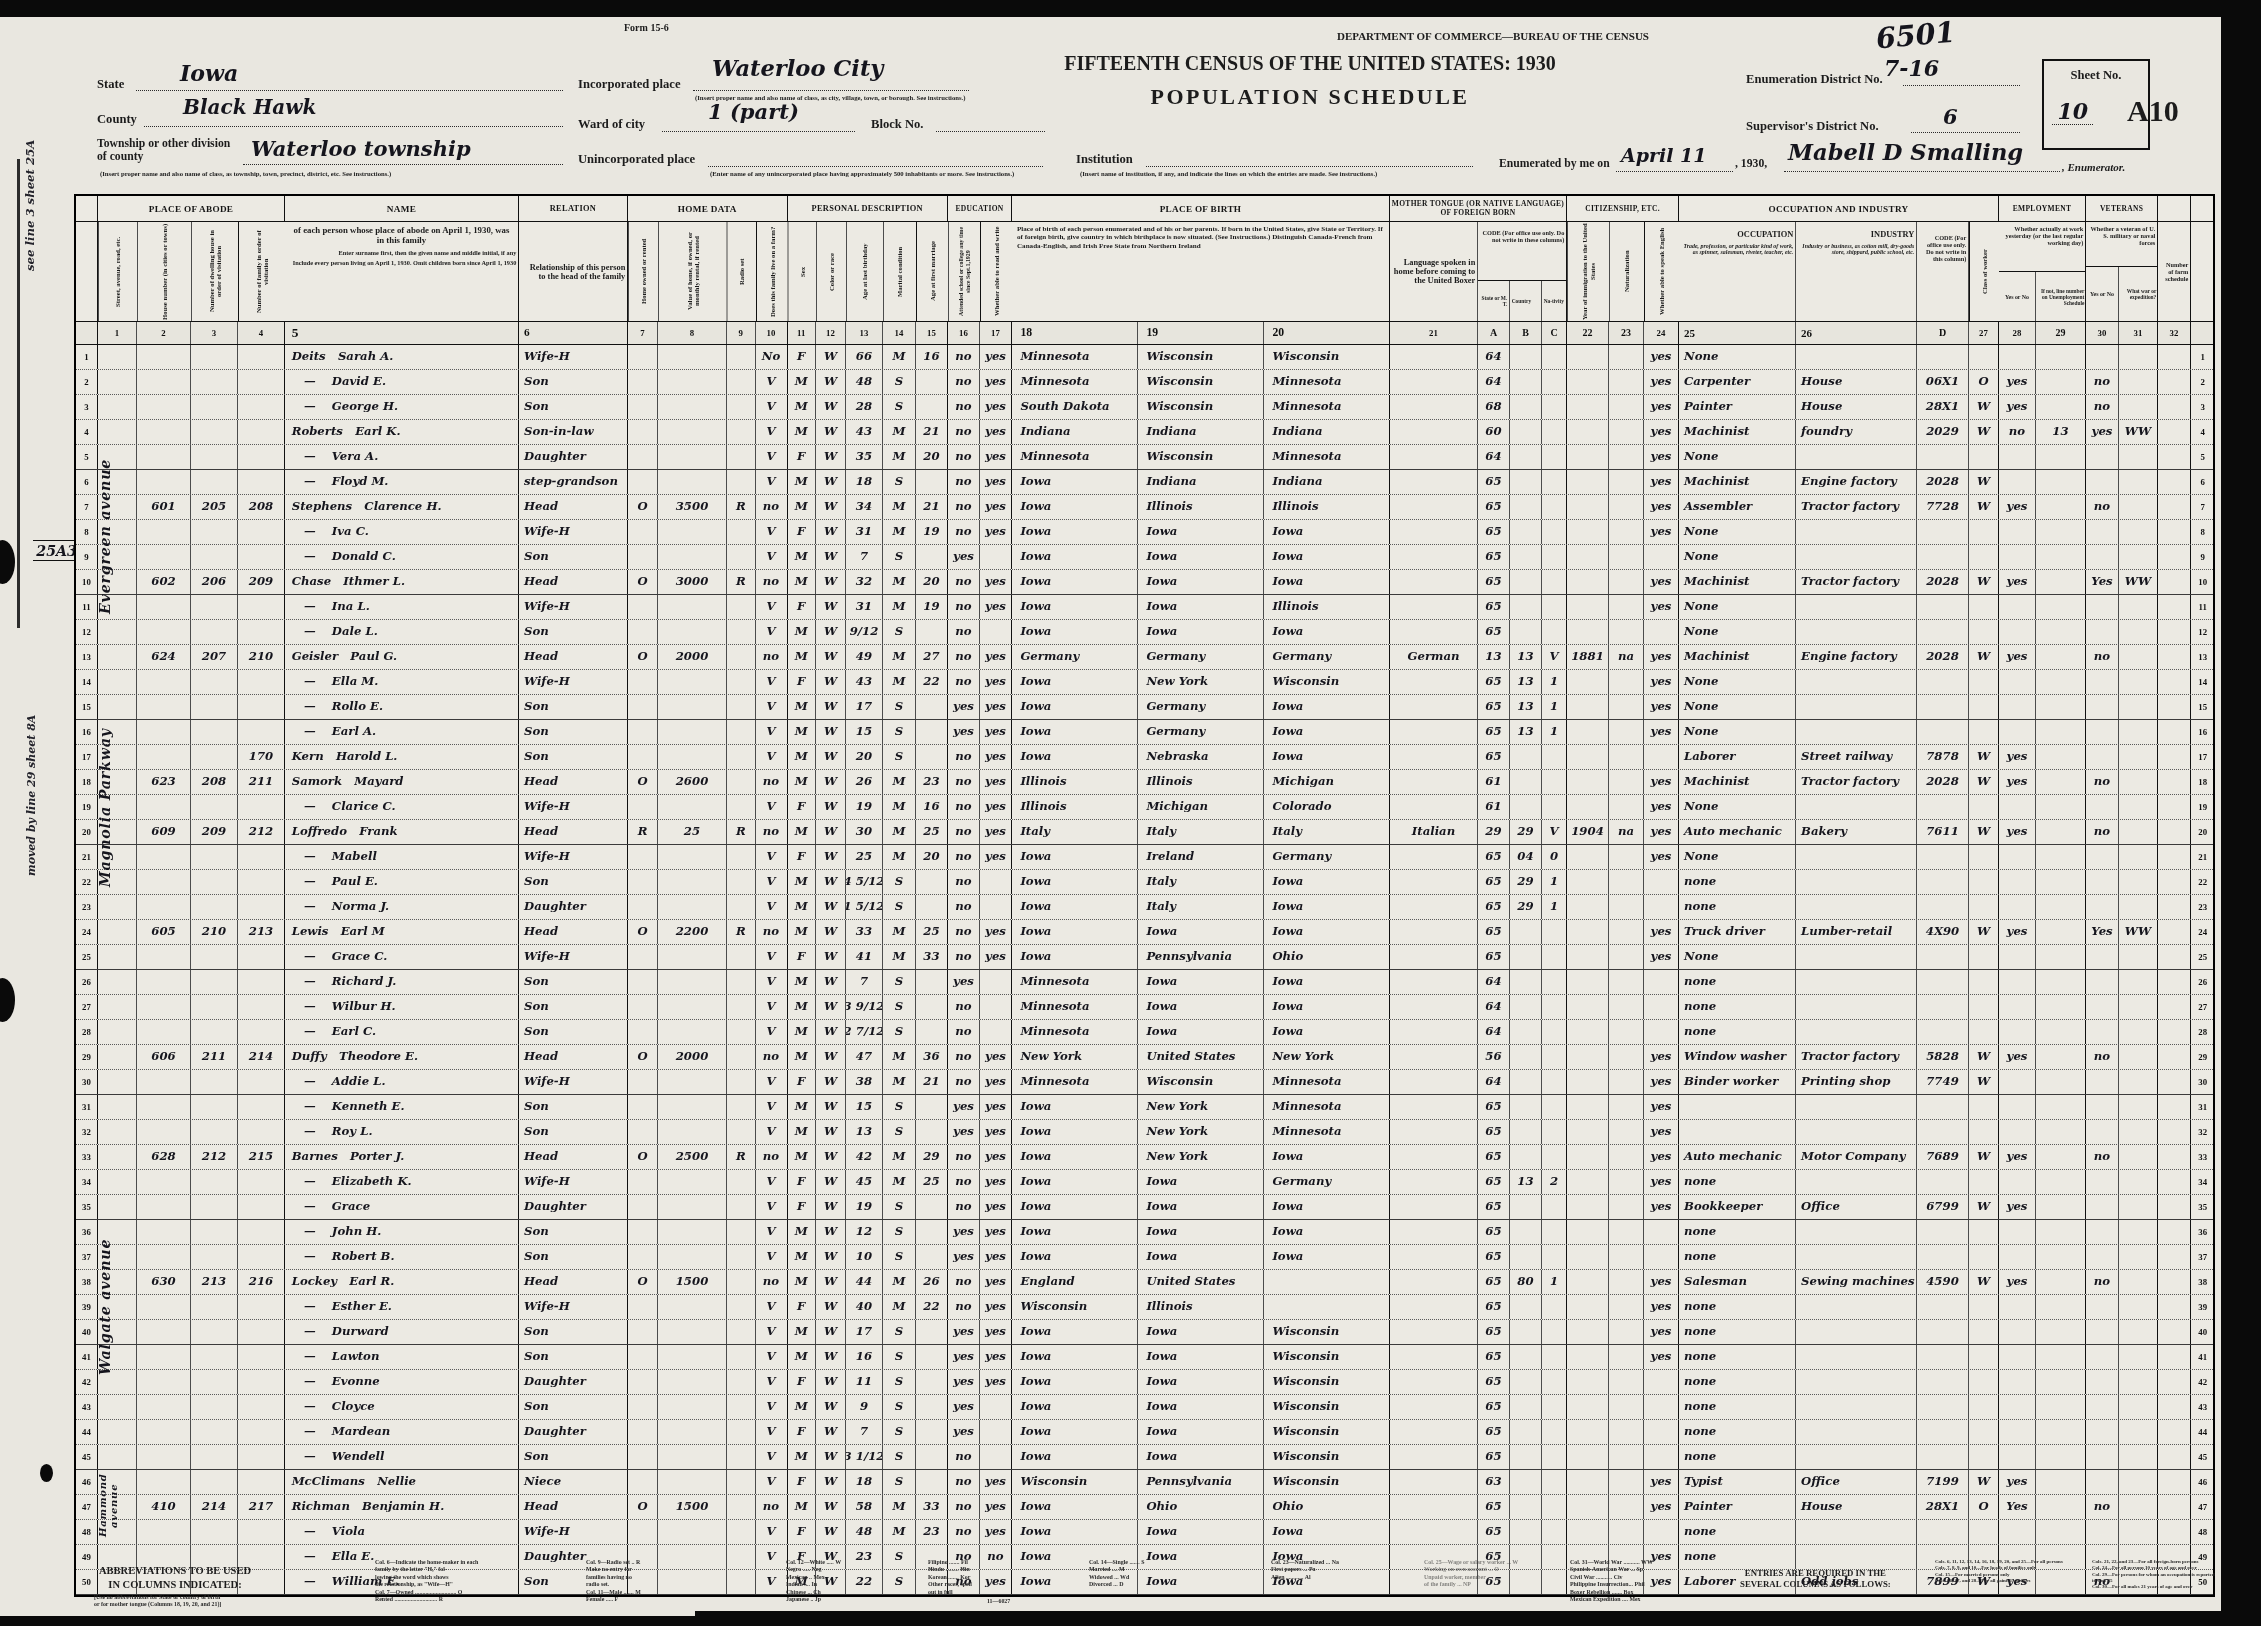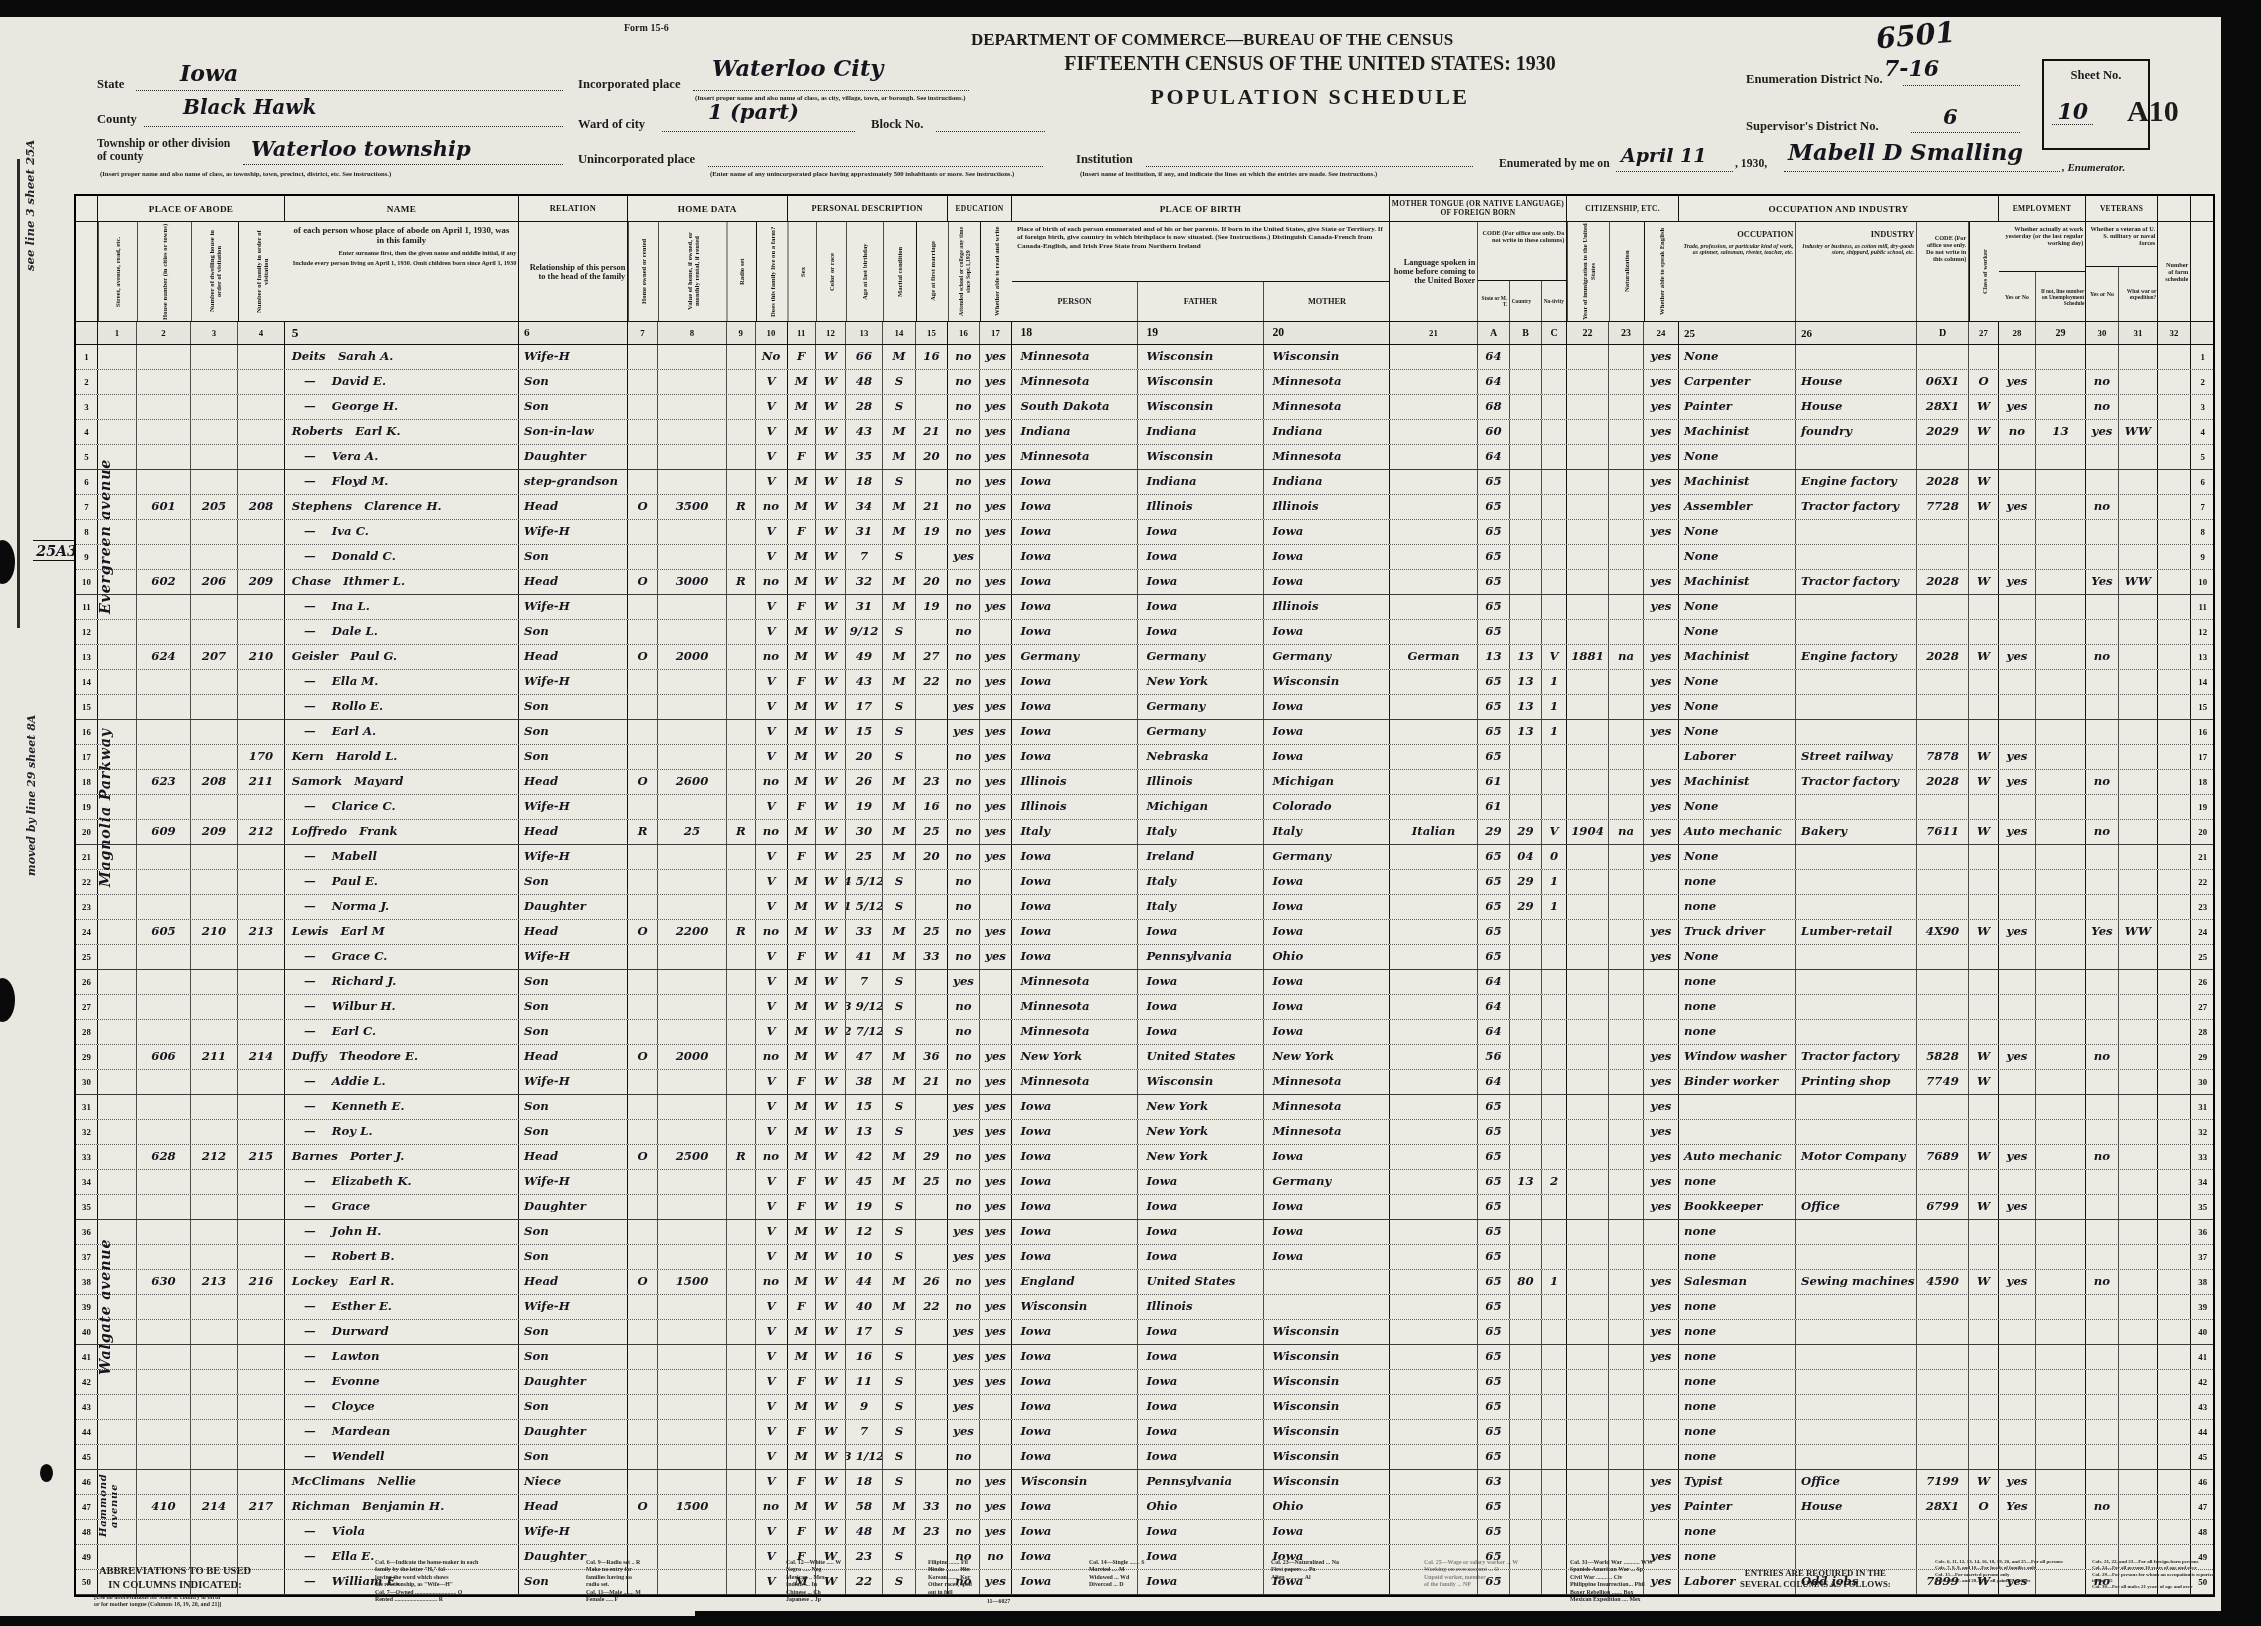--- a/index.html
+++ b/index.html
@@ -52,21 +52,21 @@
 <div class="hole" style="left:-10px;top:978px;width:25px;height:44px;"></div>
 <div class="hole" style="left:40px;top:1464px;width:13.4px;height:18.4px;"></div>
 <div class="abs" style="left:17px;top:159px;width:2.5px;height:469px;background:#2c2c2c;"></div>
 
 <div class="margin-note hw" style="left:23.4px;top:50px;height:310px;">see line 3 sheet 25A</div>
 <div class="abs hw" style="left:33px;top:540px;font-size:14.2px;border-top:1.7px solid #111;border-bottom:1.7px solid #111;padding:1.7px 3.3px;">25A3</div>
 <div class="margin-note hw" style="left:25px;top:611px;height:368px;font-size:11px;">moved by line 29 sheet 8A</div>
 <div class="abs hw" style="left:2188px;top:1573px;font-size:13.4px;transform:rotate(75deg);">19</div>
 
 <div class="abs pt" style="left:624px;top:22px;font-size:10px;">Form 15-6</div>
-<div class="abs pt" style="left:971px;top:30px;width:678px;text-align:left;font-size:17px;">DEPARTMENT OF COMMERCE—BUREAU OF THE CENSUS</div>
+<div class="abs pt" style="left:971px;top:30px;width:678px;text-align:right;font-size:11px;">DEPARTMENT OF COMMERCE—BUREAU OF THE CENSUS</div>
 <div class="abs pt" style="left:971px;top:52px;width:678px;text-align:center;font-size:20px;">FIFTEENTH CENSUS OF THE UNITED STATES:  1930</div>
 <div class="abs pt" style="left:971px;top:84px;width:678px;text-align:center;font-size:22px;letter-spacing:2.5px;">POPULATION SCHEDULE</div>
 
 <div class="abs pt" style="left:97px;top:77px;font-size:12.6px;">State</div>
 <div class="dotline" style="left:136px;top:90px;width:427px;"></div>
 <div class="abs hw" style="left:180px;top:60px;font-size:22px;">Iowa</div>
 <div class="abs pt" style="left:97px;top:112px;font-size:12.6px;">County</div>
 <div class="dotline" style="left:144px;top:126px;width:419px;"></div>
 <div class="abs hw" style="left:183px;top:95px;font-size:20px;">Black Hawk</div>
 <div class="abs pt" style="left:97px;top:137px;width:142px;font-size:11.7px;line-height:1.15;">Township or other division of county</div>
@@ -151,25 +151,20 @@
     <div class="vt g" style="grid-column:11/12;">Does this family live on a farm?</div>
     <div class="vt m" style="grid-column:12/13;">Sex</div>
     <div class="vt m" style="grid-column:13/14;">Color or race</div>
     <div class="vt m" style="grid-column:14/15;">Age at last birthday</div>
     <div class="vt m" style="grid-column:15/16;">Marital condition</div>
     <div class="vt g" style="grid-column:16/17;">Age at first marriage</div>
     <div class="vt m" style="grid-column:17/18;font-size:5.9px;">Attended school or college any time since Sept.1,1929</div>
     <div class="vt g" style="grid-column:18/19;">Whether able to read and write</div>
     <div class="g" style="grid-column:19/22;">
       <div class="pt" style="font-size:7.1px;font-weight:bold;padding:2.5px 5px;text-align:left;line-height:1.2;height:54px;overflow:hidden;">Place of birth of each person enumerated and of his or her parents.  If born in the United States, give State or Territory.  If of foreign birth, give country in which birthplace is now situated.  (See Instructions.)  Distinguish Canada-French from Canada-English, and Irish Free State from Northern Ireland</div>
-      <div style="display:grid;grid-template-columns:126px 126px 126px;border-top:1.3px solid #111;height:39px;">
-        <div class="hb m" style="display:flex;align-items:center;justify-content:center;font-size:8.4px;">PERSON</div>
-        <div class="hb m" style="display:flex;align-items:center;justify-content:center;font-size:8.4px;">FATHER</div>
-        <div class="hb" style="display:flex;align-items:center;justify-content:center;font-size:8.4px;">MOTHER</div>
-      </div>
     </div>
     <div class="m" style="grid-column:22/23;display:flex;align-items:center;">
       <div class="hb" style="font-size:8.4px;">Language spoken in home before coming to the United Boxer</div>
     </div>
     <div class="g" style="grid-column:23/26;">
       <div class="hb" style="font-size:6.3px;height:50px;padding-top:6.7px;">CODE (For office use only.  Do not write in these columns)</div>
       <div style="display:grid;grid-template-columns:32px 32px 25px;border-top:1.3px solid #111;height:40px;">
         <div class="hb m" style="font-size:5.4px;display:flex;align-items:center;">State or M. T.</div>
         <div class="hb m" style="font-size:5.4px;display:flex;align-items:center;">Country</div>
         <div class="hb" style="font-size:5.4px;display:flex;align-items:center;">Na-tivity</div>

